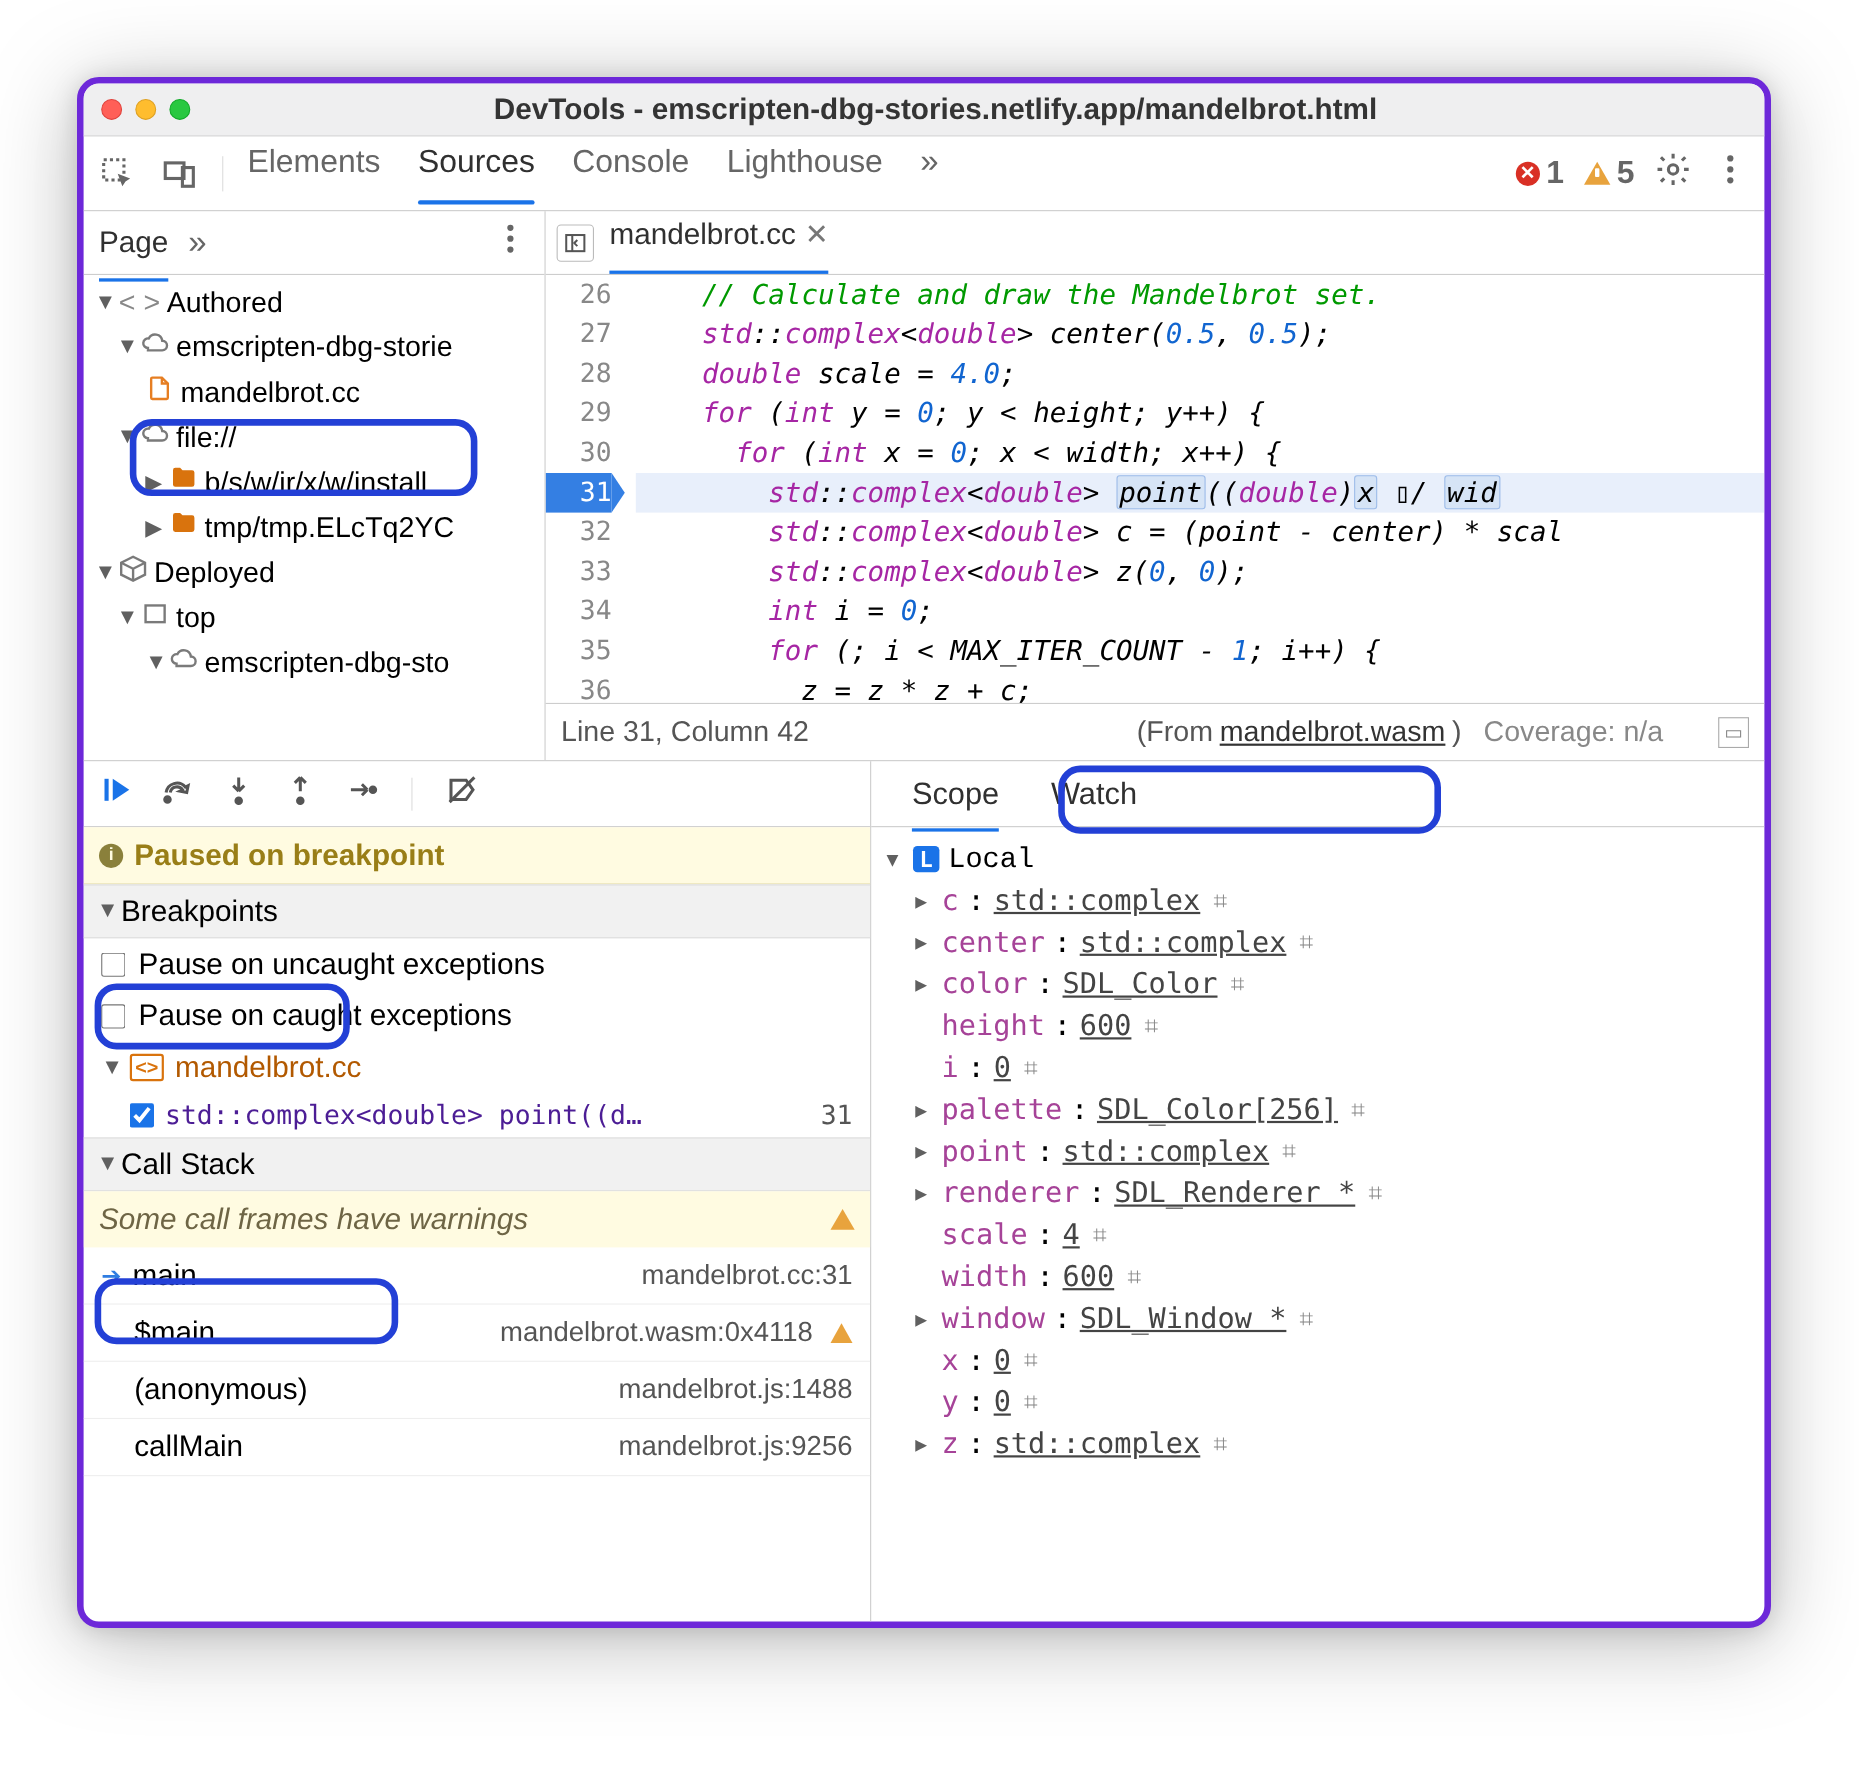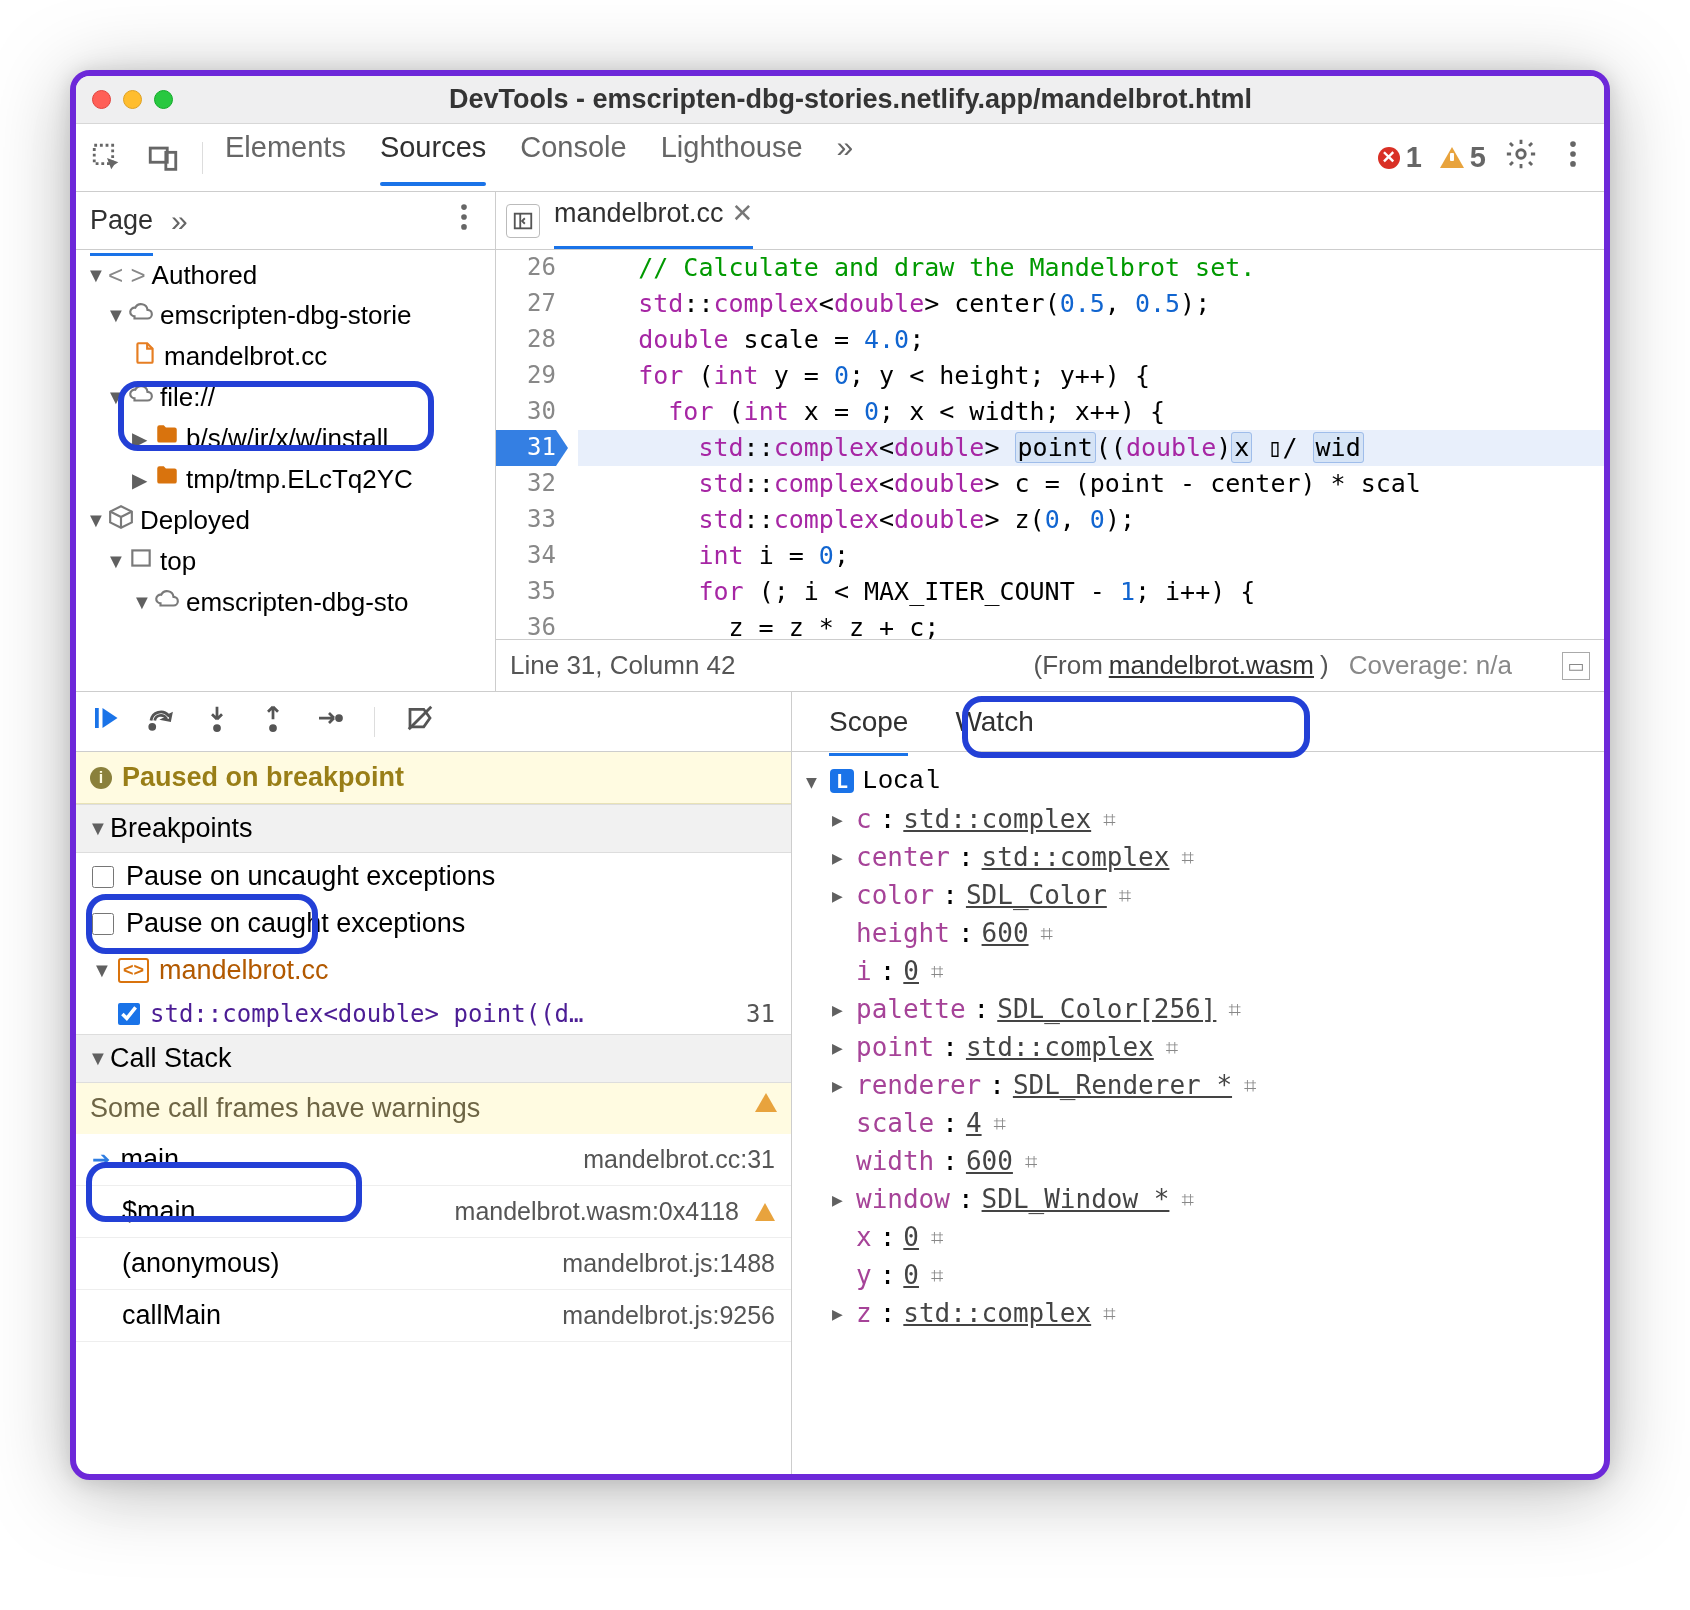--- a/index.html
+++ b/index.html
@@ -113,21 +113,21 @@
   .code-area { flex:1; display:flex; overflow:hidden;
        font-family: "SF Mono","Menlo",Consolas,monospace; font-size:25px; line-height:1.45;
   }
   .gutter { width:70px; text-align:right; padding-right:10px; color:#888; font-size:24px; }
   .gutter div{height:36px;}
   .gutter .bp { background:#347fe3; color:#fff; position:relative; }
   .gutter .bp::after{
     content:"";position:absolute;right:-12px;top:0;width:0;height:0;
     border-top:18px solid transparent;border-bottom:18px solid transparent;border-left:12px solid #347fe3;
   }
-  .codelines { flex:1; overflow:hidden; padding-left:12px;}
+  .codelines { flex:1; overflow:hidden; padding-left:12px;font-style:italic;}
   .codelines div{height:36px; white-space:pre;}
   .hlrow { background:#e8effb; }
   .tok-comment{color:#090;} .tok-key{color:#a626a4;}
   .tok-ns{color:#a626a4;} .tok-num{color:#1165d0;}
   .inlinetag{background:#d6e4f6;border:1px solid #9fbdea;border-radius:3px;padding:0 2px;}
 
   .statusbar { height:52px; display:flex;align-items:center;padding:0 14px;gap:20px;border-top:1px solid #cdcdcd;color:#555;font-size:26px; }
   .statusbar .link{color:#333;text-decoration:underline;}
   .fromgroup{display:flex;gap:6px;align-items:center;}
   .cov{margin-left:auto;margin-right:30px;color:#888;}
@@ -150,21 +150,21 @@
   .section-h{background:#f1f1f1;border-top:1px solid #ddd;border-bottom:1px solid #ddd;padding:8px 12px;display:flex;align-items:center;gap:6px;}
   .cbrow{display:flex;align-items:center;gap:12px;padding:8px 16px;}
   .cbrow input{width:22px;height:22px;}
   .bp-file{display:flex;align-items:center;gap:10px;padding:8px 16px;color:#b25900;}
   .bp-file .badgeicon{border:2px solid #d9730d;padding:0 3px;font-size:18px;font-weight:700;color:#d9730d;border-radius:3px;}
   .bp-line{display:flex;align-items:center;gap:10px;padding:6px 16px 6px 42px;font-family:"SF Mono",Menlo,monospace;font-size:24px;}
   .bp-line input{width:22px;height:22px;accent-color:#1a73e8;}
   .bp-line .lineno{margin-left:auto;color:#555;}
   .bp-line .txt{color:#4c1d95;}
 
-  .warnrow{background:#fffbe1;padding:10px 14px;color:#6e6545;display:flex;}
+  .warnrow{background:#fffbe1;padding:10px 14px;color:#6e6545;font-style:italic;display:flex;align-items:center;}
   .warnrow .wtri{margin-left:auto;width:0;height:0;border-left:11px solid transparent;border-right:11px solid transparent;border-bottom:19px solid #e8a33d;}
 
   .cs-row{display:flex;align-items:center;gap:10px;padding:10px 16px;border-bottom:1px solid #eee;}
   .cs-row .loc{margin-left:auto;color:#555;font-size:25px;}
   .cs-row .wtri{width:0;height:0;border-left:10px solid transparent;border-right:10px solid transparent;border-bottom:18px solid #e8a33d;margin-left:6px;}
   .cs-row .ptr{color:#2f7de1;font-size:22px;}
 
   
   .scopepane{flex:1;display:flex;flex-direction:column;}
   .scope-head{height:60px;border-bottom:1px solid #cdcdcd;display:flex;align-items:center;padding:0 20px;gap:30px;font-size:28px;color:#666;}

